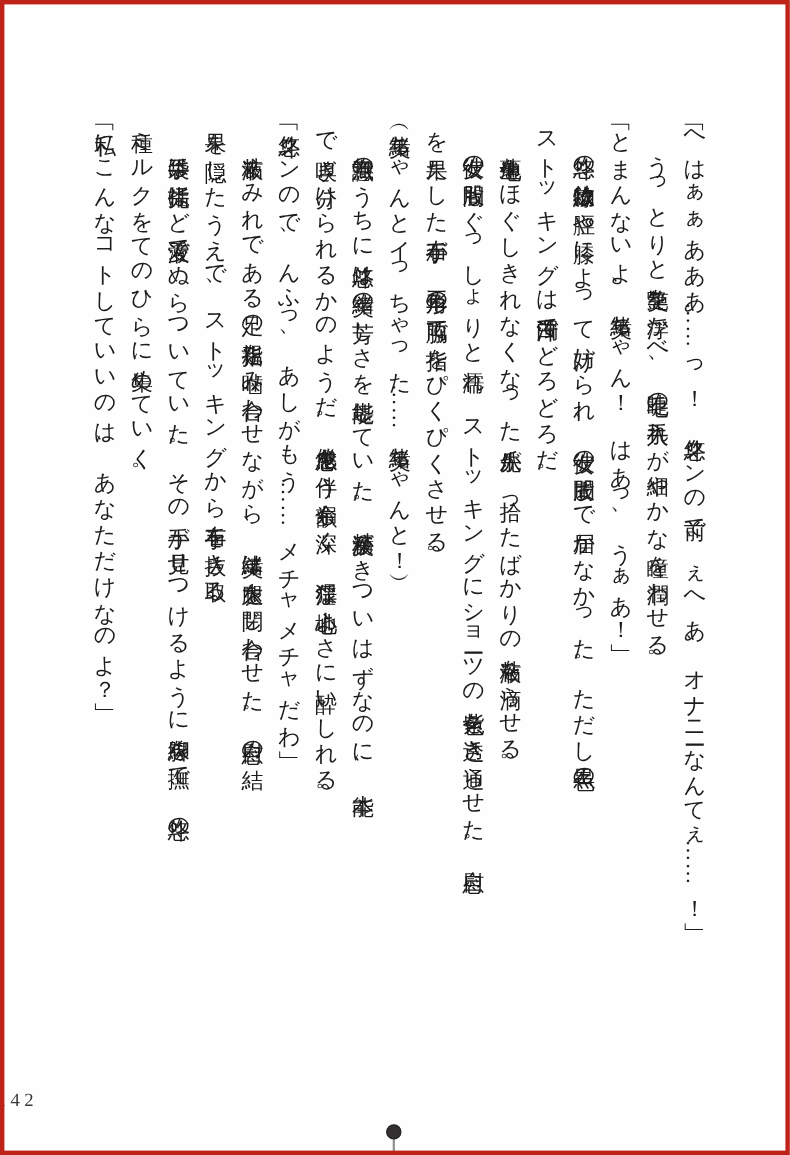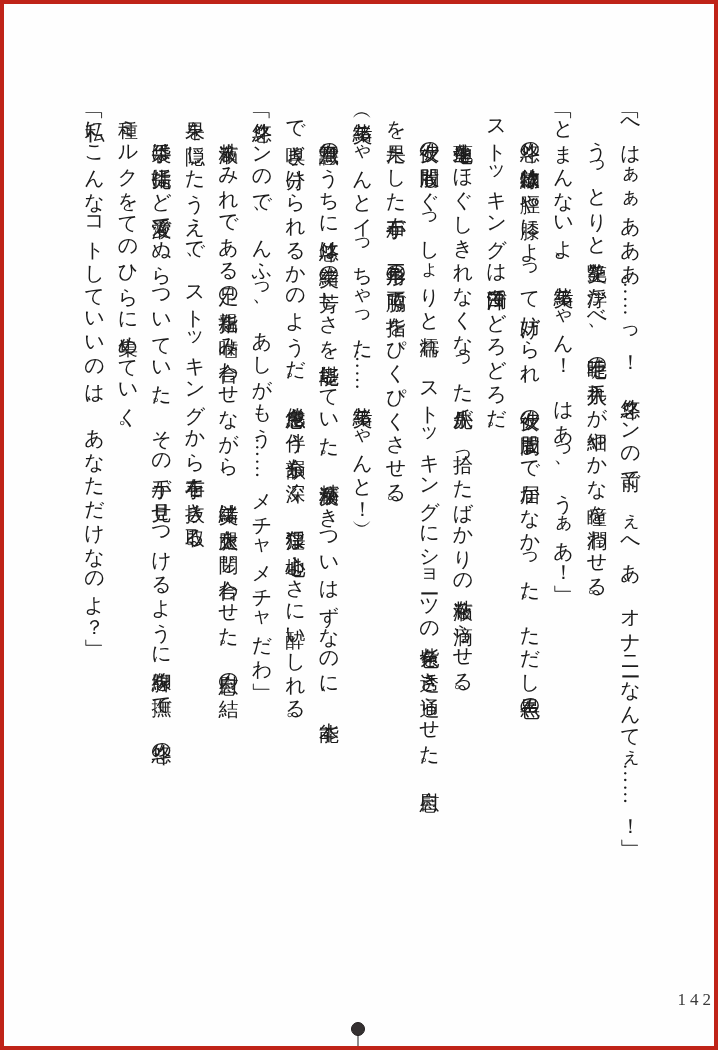--- a/index.html
+++ b/index.html
@@ -47,21 +47,21 @@
     margin-block-start: 13.5px; 
   }
   .column.indent {
     text-indent: 21px; 
   }
   .page-footer {
     position: absolute;
     left: 0;
     right: 0;
     top: 990px;
-    text-align: right;
+    text-align: left;
     z-index: 2;
   }
   .page-number {
     display: inline-block;
     font-size: 17px;
     letter-spacing: 4px;
     color: #3a3a3a;
     transform: translateX(-3px);
   }
   

